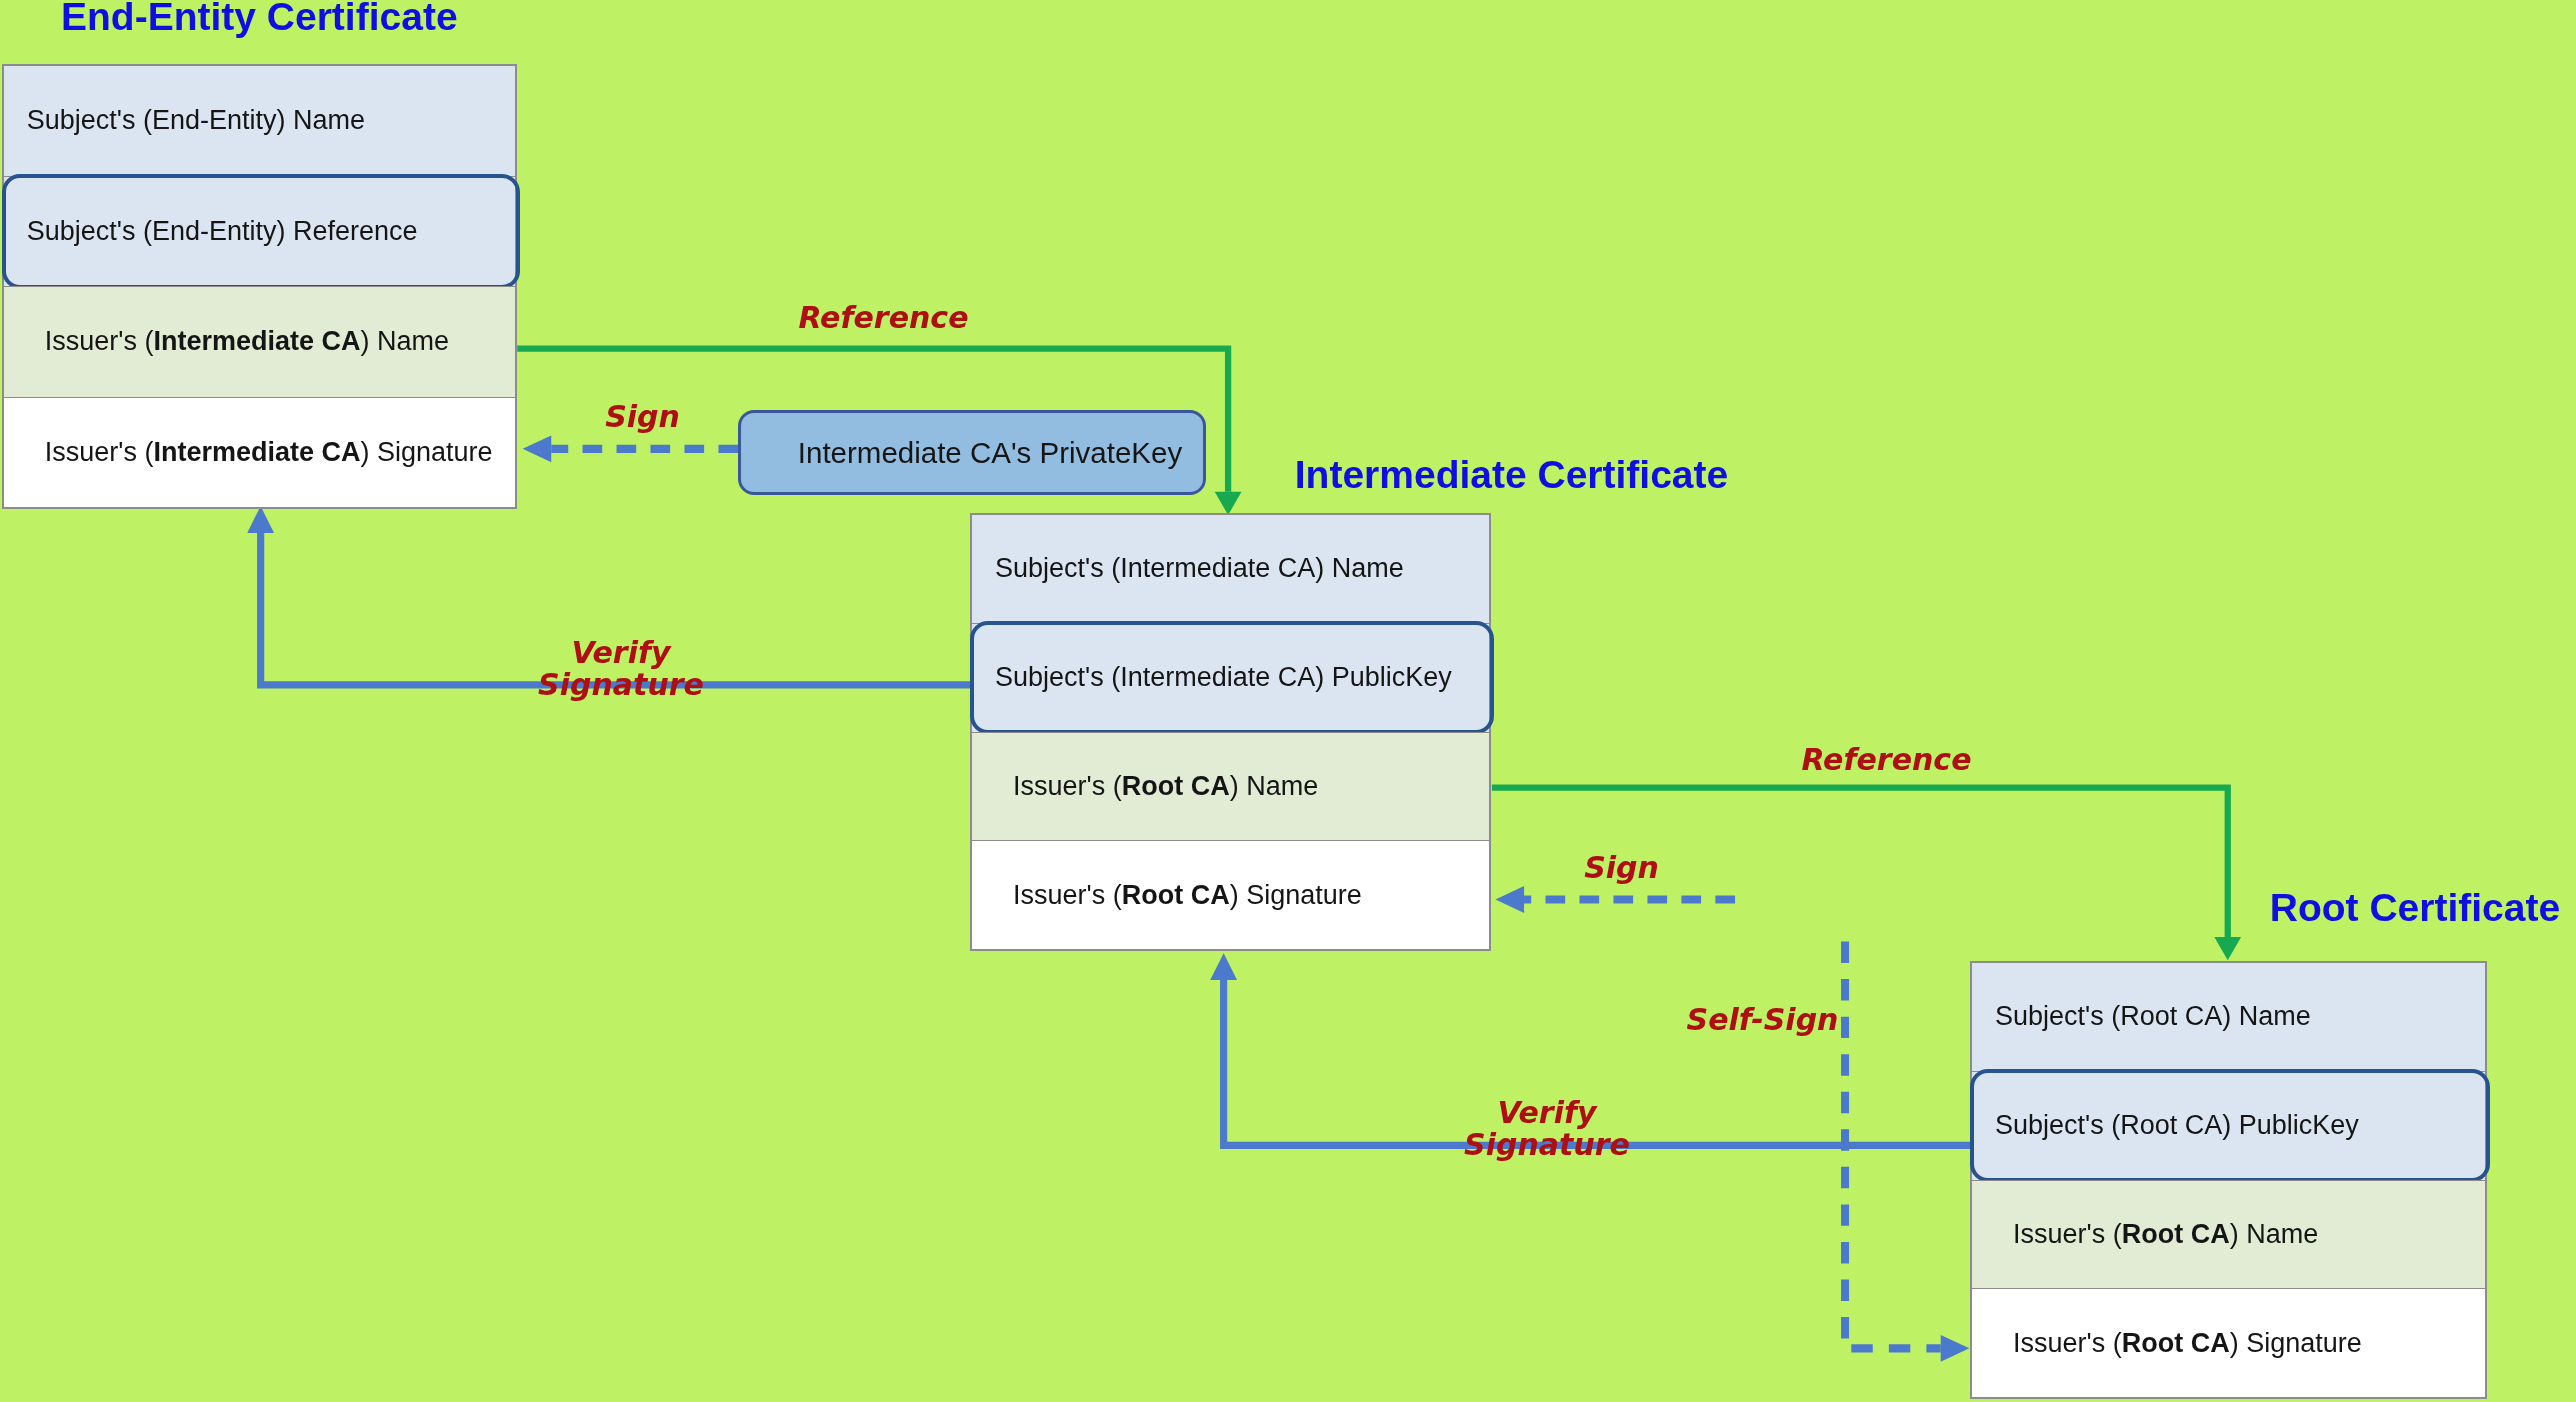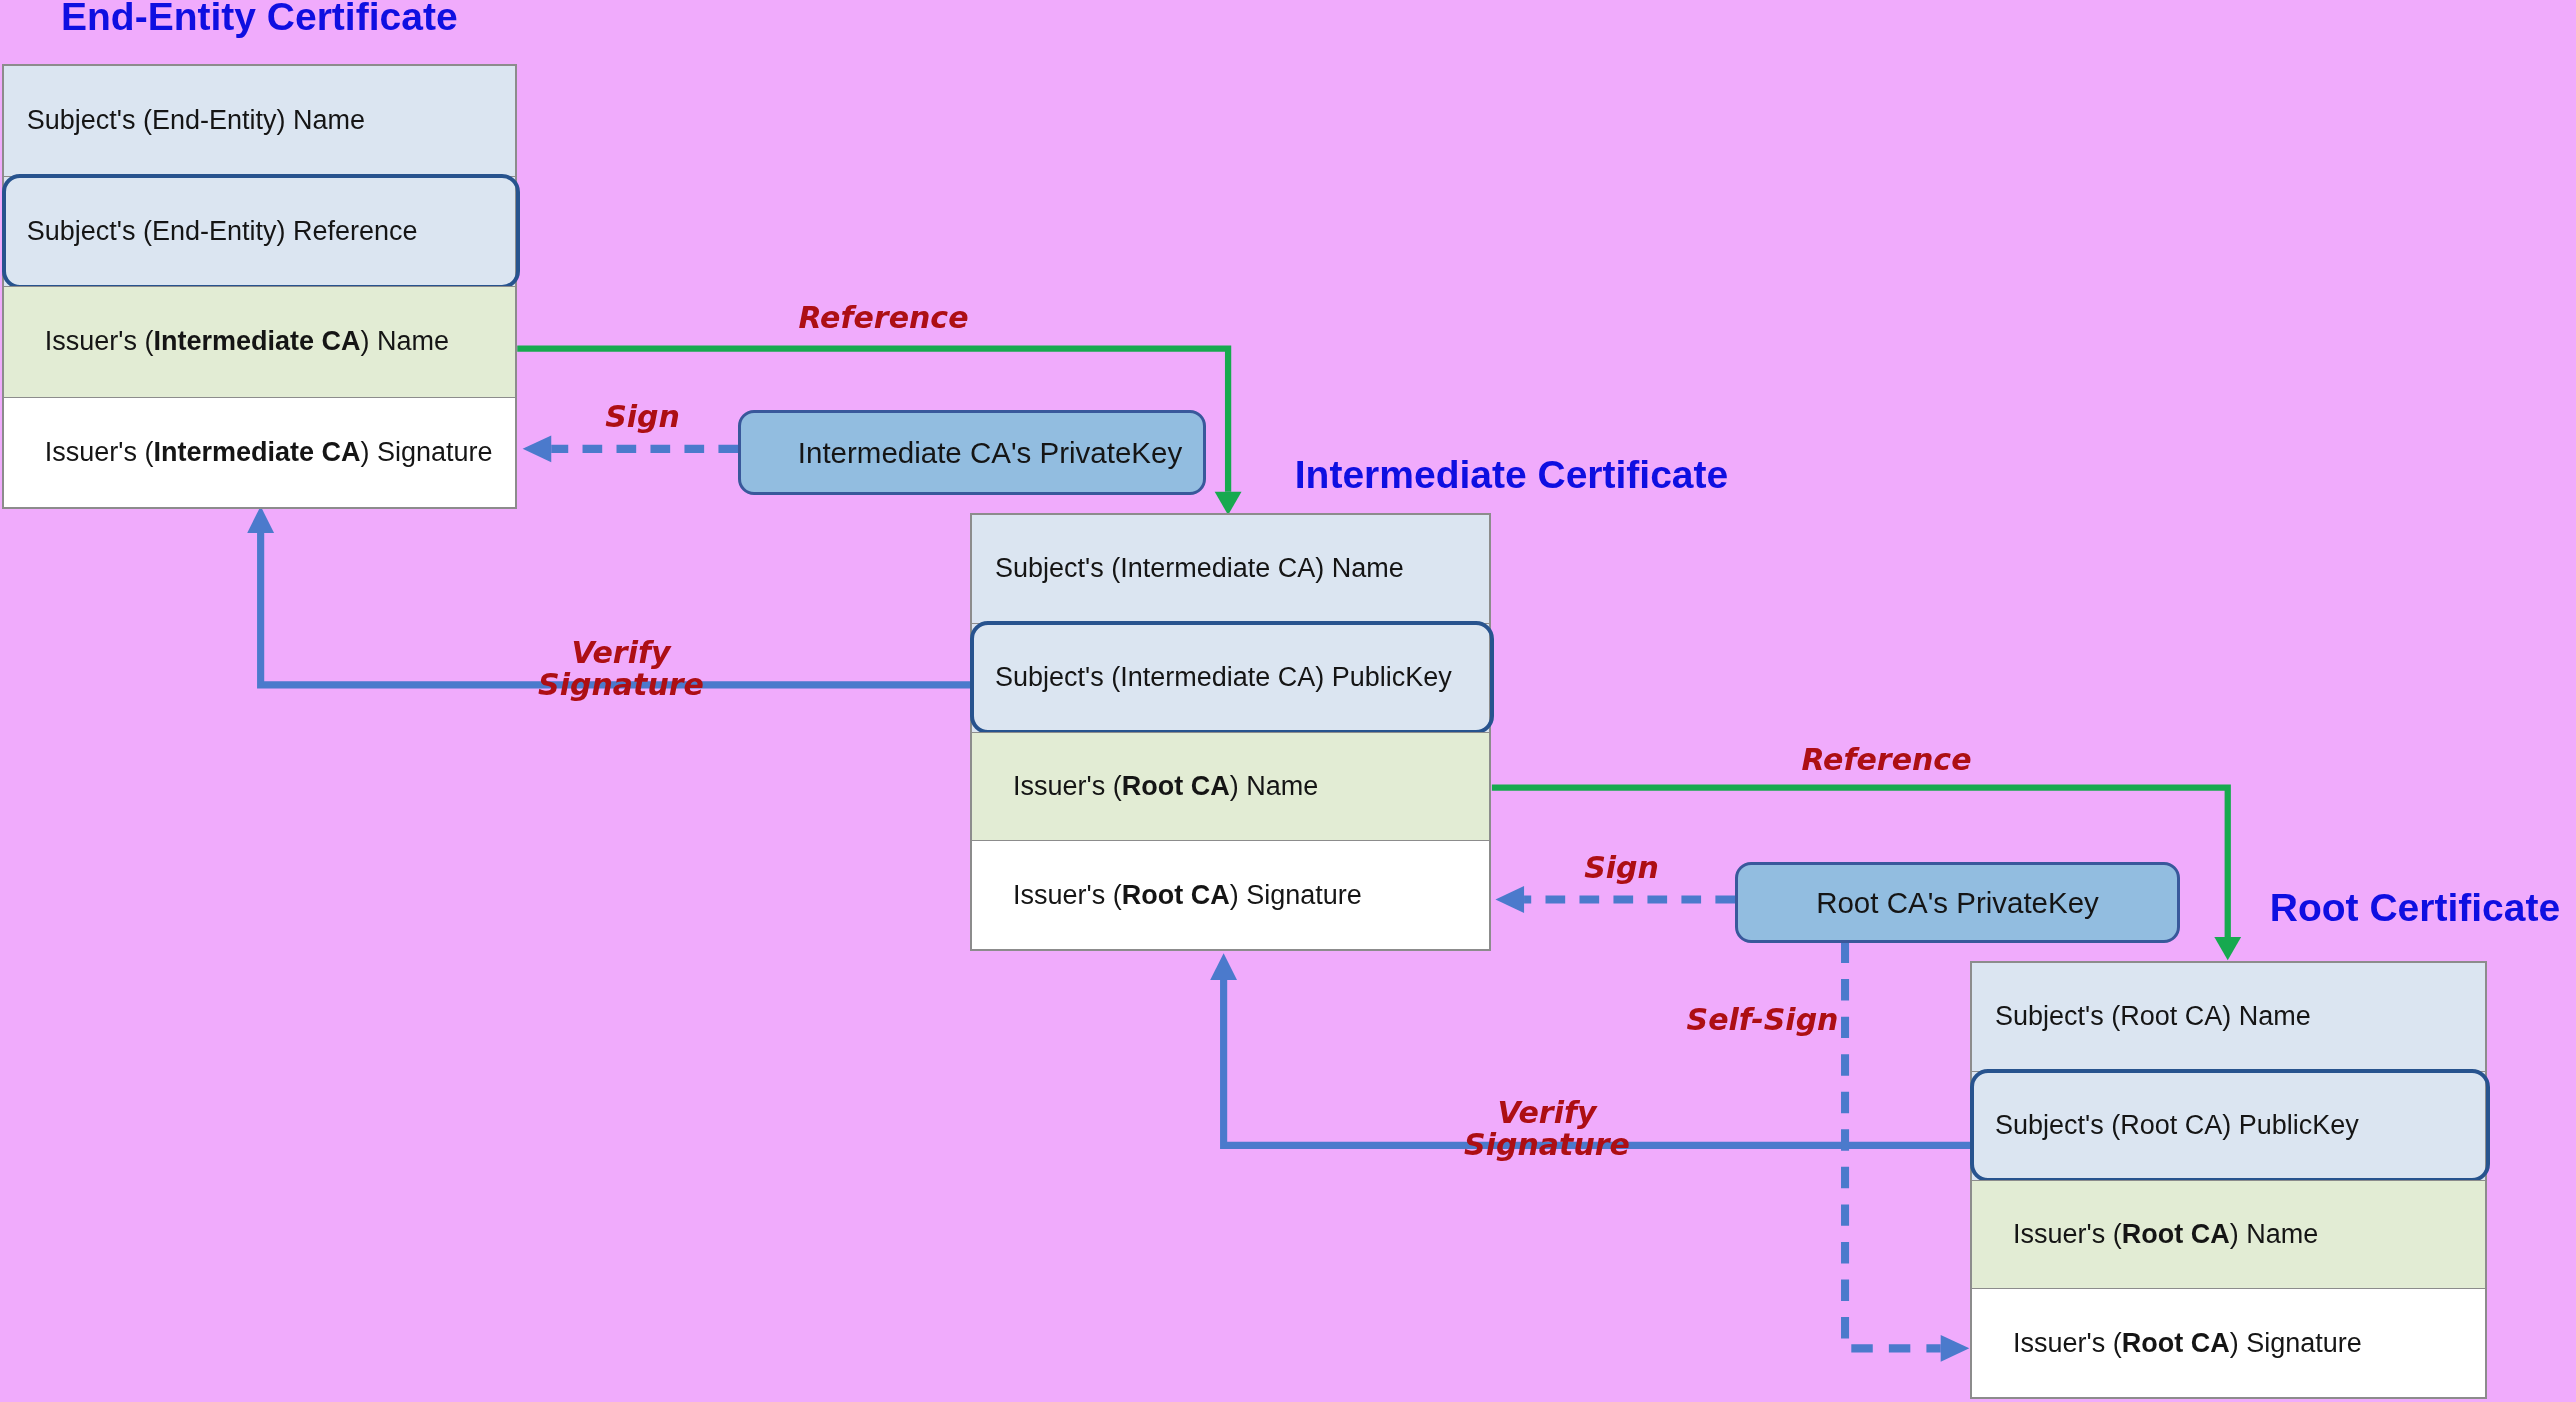--- a/index.html
+++ b/index.html
@@ -1,16 +1,16 @@
 <!DOCTYPE html>
 <html style="font-size:14.3px"><head>
 <meta charset="utf-8">
 <style>
   html,body{margin:0;padding:0;background:#000;}
-  #canvas{position:relative;width:2576px;height:1402px;background:#f0abfc;overflow:hidden;
+  #canvas{position:relative;width:2576px;height:1402px;background:#bef264;overflow:hidden;
           font-family:"Liberation Sans",sans-serif;}
   #arrow-layer{position:absolute;left:0;top:0;width:2576px;height:1402px;}
 
   .cert{position:absolute;border:2.7px solid #8c8c8c;box-sizing:border-box;
         display:flex;flex-direction:column;background:#8c8c8c;}
   .row{flex:1;display:flex;align-items:center;padding-left:23px;
        font-size:27px;color:#151515;border-top:1.8px solid #8c8c8c;
        position:relative;box-sizing:border-box;white-space:nowrap;}
   .row:first-child{border-top:none;}
   .row.subject,.row.publickey{background:#dbe5f1;}
@@ -102,21 +102,20 @@
     </div>
     <div class="row issuer">
       <span><span>Issuer's (</span><b>Root CA</b><span>) Name</span></span>
     </div>
     <div class="row sig">
       <span><span>Issuer's (</span><b>Root CA</b><span>) Signature</span></span>
     </div>
   </div>
 
   <div class="pkbox" style="left:738px;top:410px;width:468px;height:85px;padding-left:36px;">Intermediate CA's PrivateKey</div>
-  <div class="pkbox" style="left:1735px;top:862px;width:445px;height:81px;">Root CA's PrivateKey</div>
 
   <div class="albl" style="left:767px;top:302px;width:233px;">Reference</div>
   <div class="albl" style="left:580px;top:401px;width:125px;">Sign</div>
   <div class="albl" style="left:487px;top:637px;width:268px;">Verify Signature</div>
   <div class="albl" style="left:1770px;top:744px;width:233px;">Reference</div>
   <div class="albl" style="left:1559px;top:852px;width:125px;">Sign</div>
   <div class="albl" style="left:1413px;top:1097px;width:268px;">Verify Signature</div>
   <div class="albl" style="left:1664px;top:1004px;width:197px;">Self-Sign</div>
 
 </div>

